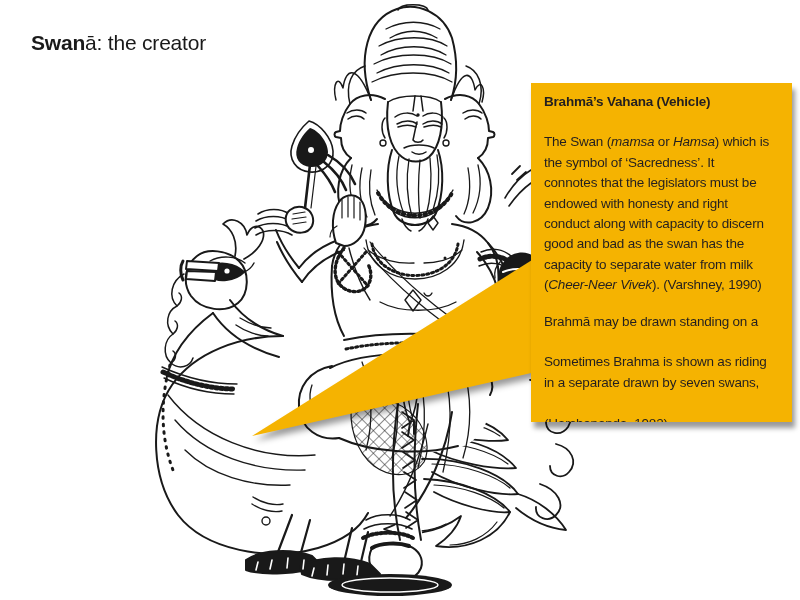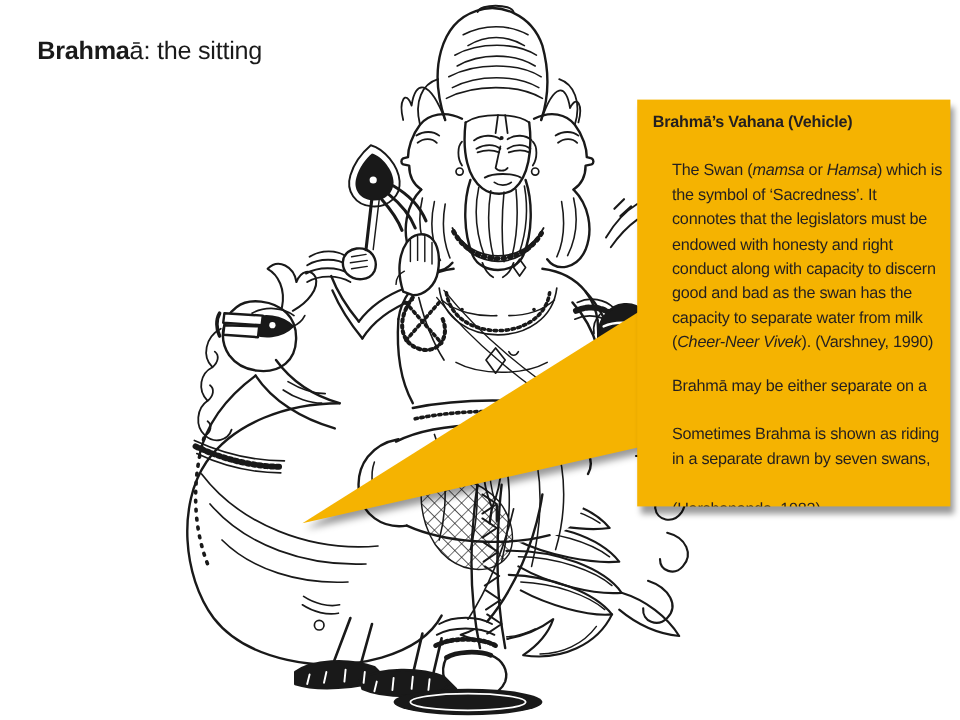--- a/index.html
+++ b/index.html
@@ -28,21 +28,21 @@
   .callout-box{
     position:absolute;left:531px;top:83px;width:261px;height:339px;z-index:3;
     background:var(--callout-bg);
     box-shadow:3px 6px 5px rgba(0,0,0,0.40);
     padding:9px 8px 0 13px;
     color:var(--callout-text);
     font-size:13.5px;line-height:20.4px;letter-spacing:-0.2px;
     white-space:nowrap;overflow:hidden;
   }
   .callout-heading{font-weight:700;margin:0 0 20px 0;}
-  .callout-para{margin:16px;}
+  .callout-para{margin:0;}
   .callout-para + .callout-para{margin-top:16px;}
   .callout-para em{font-style:italic;}
 </style>
 </head>
 <body>
 
 <div class="slide">
 
   <svg class="illustration" width="800" height="600" viewBox="0 0 800 600" aria-hidden="true">
     <defs>
@@ -295,20 +295,20 @@
     </g>
   </svg>
 
   <svg class="tail-layer" width="800" height="600" viewBox="0 0 800 600" aria-hidden="true">
     <polygon class="tail-shape" points="252,436 540,255 540,371"></polygon>
   </svg>
 
   <div class="callout-box">
     <p class="callout-heading">Brahmā’s Vahana (Vehicle)</p>
     <p class="callout-para"><span>The Swan (</span><em>mamsa</em><span> or </span><em>Hamsa</em><span>) which is</span><br><span>the symbol of ‘Sacredness’. It</span><br><span>connotes that the legislators must be</span><br><span>endowed with honesty and right</span><br><span>conduct along with capacity to discern</span><br><span>good and bad as the swan has the</span><br><span>capacity to separate water from milk</span><br><span>(</span><em>Cheer-Neer Vivek</em><span>). (Varshney, 1990)</span></p>
-    <p class="callout-para"><span>Brahmā may be either separate on a</span><br><br><span>Sometimes Brahma is shown as riding</span><br><span>in a separate drawn by seven swans,</span><br><br><span>(Harshananda, 1982)</span></p>
+    <p class="callout-para"><span>Brahmā may be drawn standing on a</span><br><br><span>Sometimes Brahma is shown as riding</span><br><span>in a separate drawn by seven swans,</span><br><br><span>(Harshananda, 1982)</span></p>
   </div>
 
   <div class="slide-title">
-    <span class="t-bold">Brahma</span><span>ā: the sitting</span>
+    <span class="t-bold">Swan</span><span>ā: the creator</span>
   </div>
 
 </div>
 
 </body></html>

